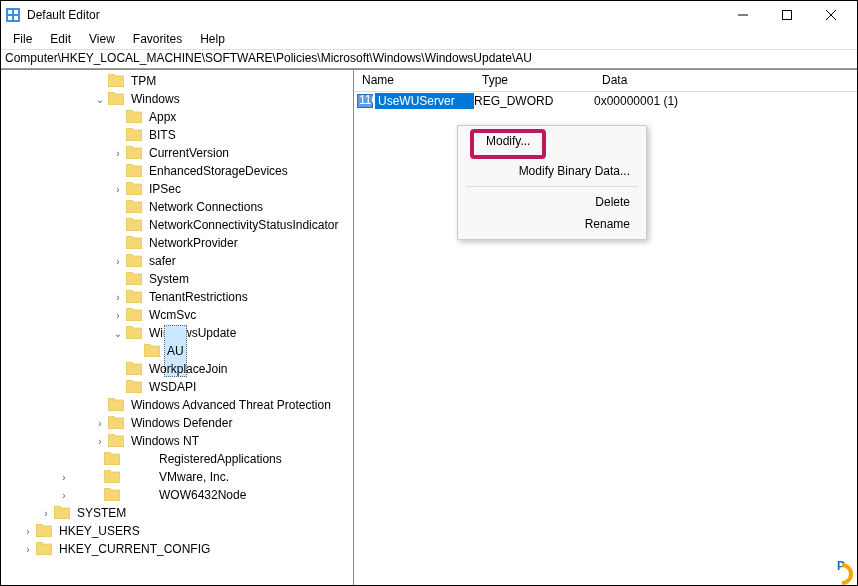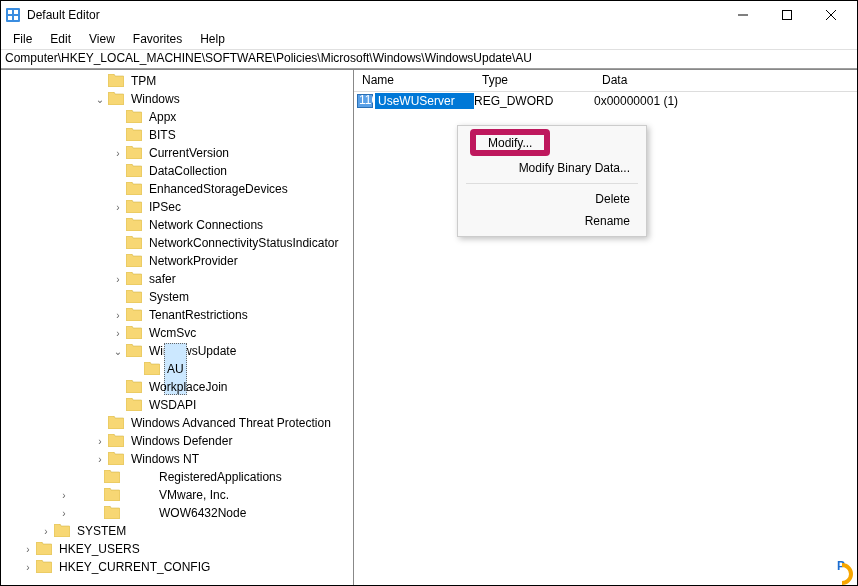--- a/index.html
+++ b/index.html
@@ -24,21 +24,21 @@
 .list-header { display:flex; height:22px; border-bottom:1px solid #ddd;}
 .col { padding:3px 8px; border-right:1px solid transparent;}
 .col-name{width:120px;} .col-type{width:120px;} .col-data{flex:1;}
 .val-row { display:flex; align-items:center; height:18px; padding-left:1px;}
 .val-row .ic { width:20px; display:flex; justify-content:center;}
 .val-row .vn { width:99px; padding:1px 3px;}
 .val-row.sel .vn{ background:#0078d7; color:#fff;}
 .ctx-menu { position:absolute; background:#f8f8f8; border:1px solid #ccc; box-shadow:2px 2px 6px rgba(0,0,0,.25); padding:4px 2px; width:190px;}
 .ctx-item { padding:4px 14px;text-align:right; }
 .ctx-sep { border-top:1px solid #ddd; margin:4px 6px;}
-.highlight-box { border:6px solid #be185d; border-radius:4px; padding:1px 12px 0; margin:-1px 0 1px 10px; display:inline-block;}
+.highlight-box { border:4px solid #be185d; border-radius:4px; padding:1px 12px 7px; margin:-1px 0 1px 10px; display:inline-block;}
 .watermark { position:absolute; right:12px; bottom:8px; font-size:28px; font-weight:700; }
 .watermark .pd { color:#1c6dd0; position:relative;}
 .watermark .pd::after{content:""; position:absolute; right:-8px; top:4px; width:14px; height:14px; border:4px solid #f7a600; border-radius:50%; clip-path:polygon(50% 0,100% 0,100% 100%,50% 100%);}
 .lvl1{padding-left:20px;} .lvl2{padding-left:38px;} .lvl3{padding-left:56px;gap:32px;} .lvl5{padding-left:92px;} .lvl6{padding-left:110px;}
 .lvl7{padding-left:128px;}
 </style>
 </head>
 <body>
 
 <div class="titlebar">
@@ -130,29 +130,20 @@
           </span>
           <span class="node-label">CurrentVersion</span>
         </div>
         <div class="tree-row lvl6">
           <span class="expander"></span>
           <span class="folder-icon">
             <svg width="16" height="13" viewBox="0 0 16 13">
               <path d="M0 2 L0 12 Q0 13 1 13 L15 13 Q16 13 16 12 L16 3 Q16 2 15 2 L7 2 L6 0 L1 0 Q0 0 0 1 Z" fill="#f7d774" stroke="#caa936" stroke-width="0.5"></path>
             </svg>
           </span>
-          <span class="node-label">DataCollection</span>
-        </div>
-        <div class="tree-row lvl6">
-          <span class="expander"></span>
-          <span class="folder-icon">
-            <svg width="16" height="13" viewBox="0 0 16 13">
-              <path d="M0 2 L0 12 Q0 13 1 13 L15 13 Q16 13 16 12 L16 3 Q16 2 15 2 L7 2 L6 0 L1 0 Q0 0 0 1 Z" fill="#f7d774" stroke="#caa936" stroke-width="0.5"></path>
-            </svg>
-          </span>
           <span class="node-label">EnhancedStorageDevices</span>
         </div>
         <div class="tree-row lvl6">
           <span class="expander">›</span>
           <span class="folder-icon">
             <svg width="16" height="13" viewBox="0 0 16 13">
               <path d="M0 2 L0 12 Q0 13 1 13 L15 13 Q16 13 16 12 L16 3 Q16 2 15 2 L7 2 L6 0 L1 0 Q0 0 0 1 Z" fill="#f7d774" stroke="#caa936" stroke-width="0.5"></path>
             </svg>
           </span>
           <span class="node-label">IPSec</span>

